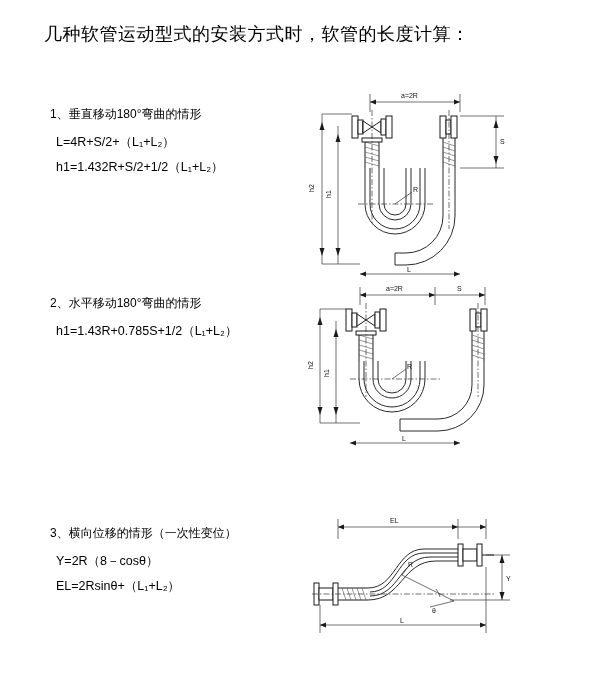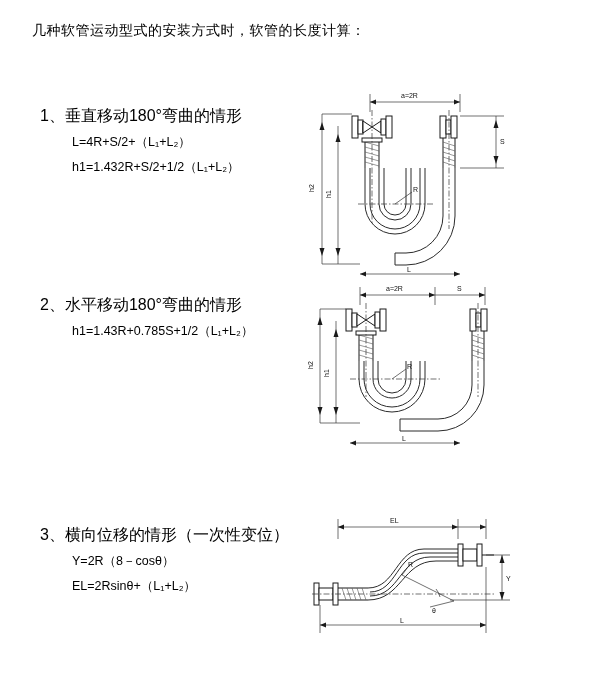--- a/index.html
+++ b/index.html
@@ -15,45 +15,45 @@
     position: relative;
     overflow: hidden;
   }
   .page {
     position: relative;
     width: 600px;
     height: 675px;
   }
   .heading {
     position: absolute;
-    left: 32px;
+    left: 44px;
     top: 22px;
-    font-size: 14px;
+    font-size: 18px;
     letter-spacing: 0.5px;
     white-space: nowrap;
   }
   .section {
     position: absolute;
     left: 0;
     width: 600px;
   }
   .sec1 { top: 106px; }
   .sec2 { top: 295px; }
   .sec3 { top: 525px; }
 
   .sec-title {
     position: absolute;
-    left: 40px;
+    left: 50px;
     top: 0;
-    font-size: 16px;
+    font-size: 12px;
     white-space: nowrap;
   }
   .formulas {
     position: absolute;
-    left: 72px;
+    left: 56px;
     top: 24px;
   }
   .formula {
     font-size: 12.5px;
     line-height: 25px;
     white-space: nowrap;
   }
   .figure {
     position: absolute;
   }

